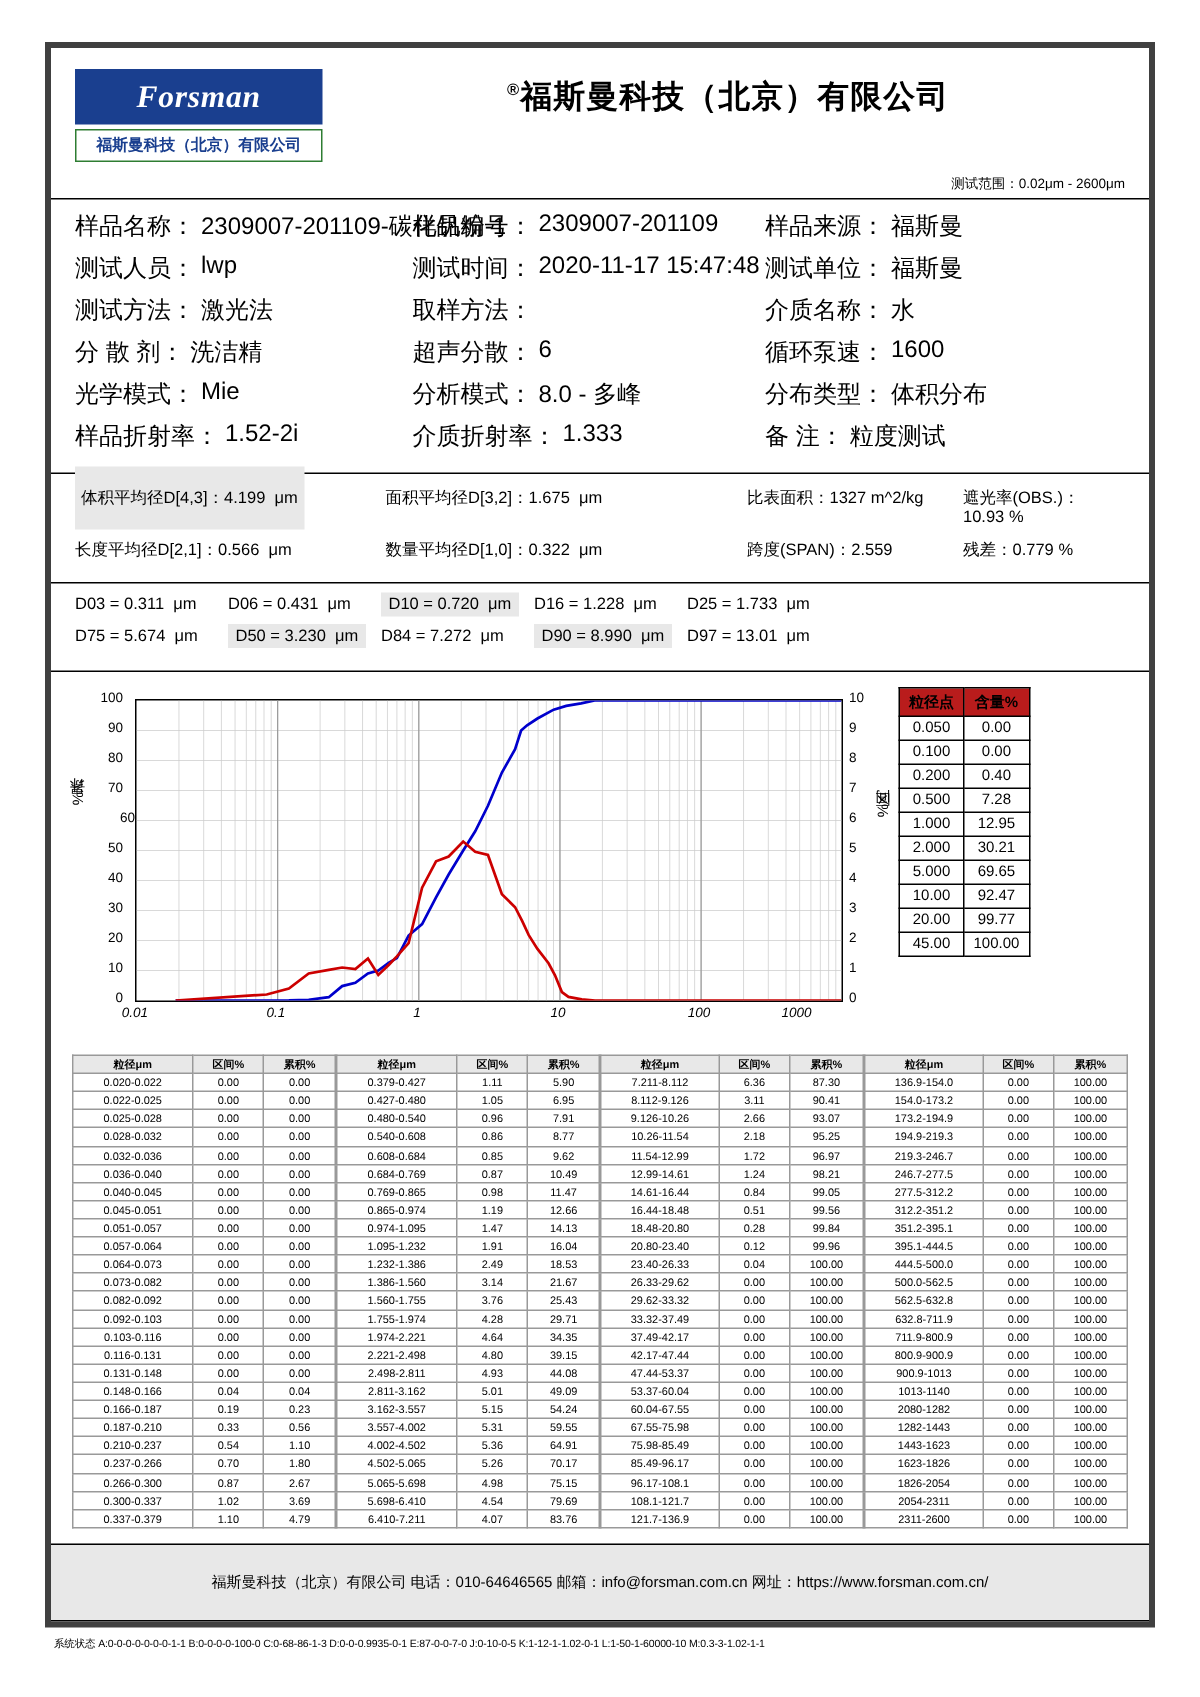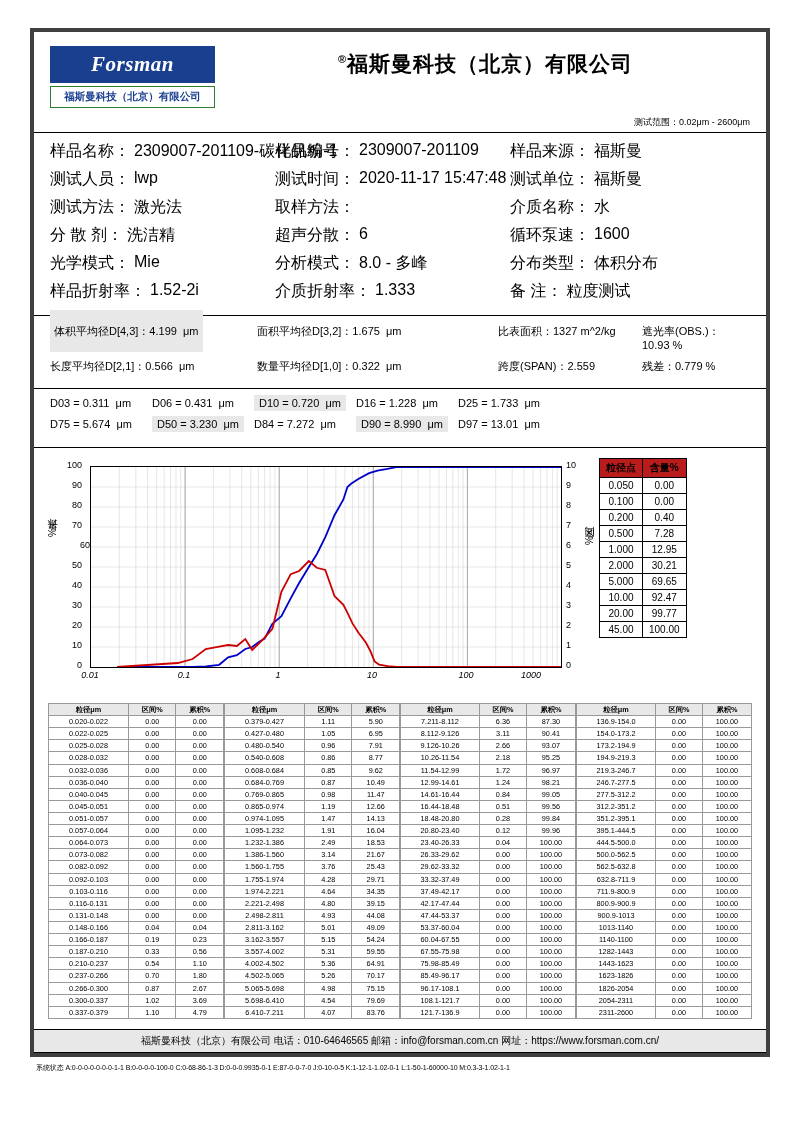--- a/index.html
+++ b/index.html
@@ -61,21 +61,21 @@
   .sidetab th,.sidetab td{border:1px solid #000;padding:2px 6px;text-align:center;}
   .sidetab th{background:#b91c1c;font-weight:bold;}
 
   
   .datawrap{display:flex;justify-content:space-between;padding:4px 14px 10px 14px;}
   table.dt{border-collapse:collapse;font-size:7.3px;width:212px;}
   table.dt th,table.dt td{border:1px solid #999;padding:1px 2px;text-align:center;line-height:1.25;}
   table.dt th{background:#e8e8e8;font-weight:bold;font-size:7.3px;}
 
   
-  .footer{background:#e8e8e8;border:1px solid #000;border-left:0;border-right:0;text-align:center;font-size:10px;padding:4px 0;}
+  .footer{background:#e8e8e8;border:1px solid #000;border-left:0;border-right:0;text-align:center;font-size:10px;padding:18px 0;}
   .sysline{font-size:7px;padding:6px 6px 0 6px;letter-spacing:-0.1px;}
 </style>
 </head>
 <body>
 
 <div class="page">
   <div class="frame">
 
     <div class="header">
       <div class="logo-wrap">
@@ -869,21 +869,21 @@
               <td>900.9-1013</td>
               <td>0.00</td>
               <td>100.00</td>
             </tr>
             <tr>
               <td>1013-1140</td>
               <td>0.00</td>
               <td>100.00</td>
             </tr>
             <tr>
-              <td>1140-1100</td>
+              <td>2080-1282</td>
               <td>0.00</td>
               <td>100.00</td>
             </tr>
             <tr>
               <td>1282-1443</td>
               <td>0.00</td>
               <td>100.00</td>
             </tr>
             <tr>
               <td>1443-1623</td>

